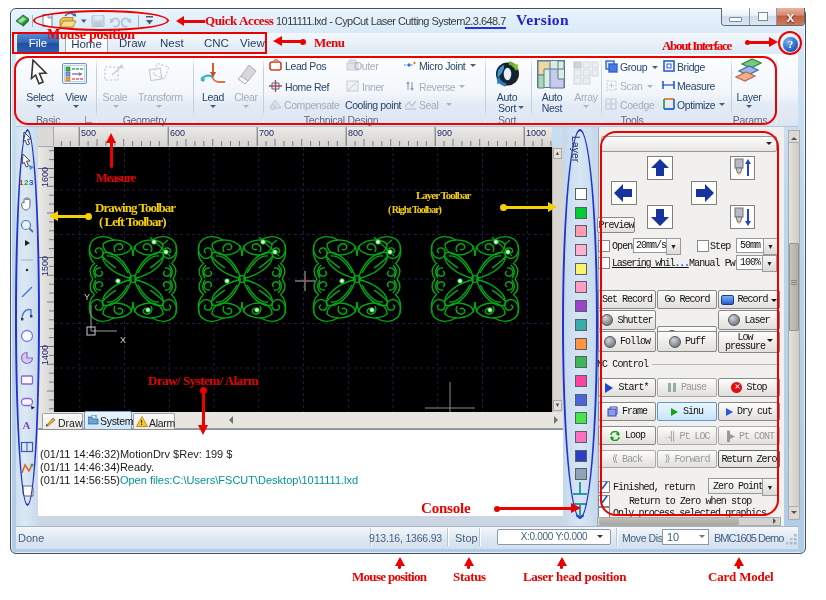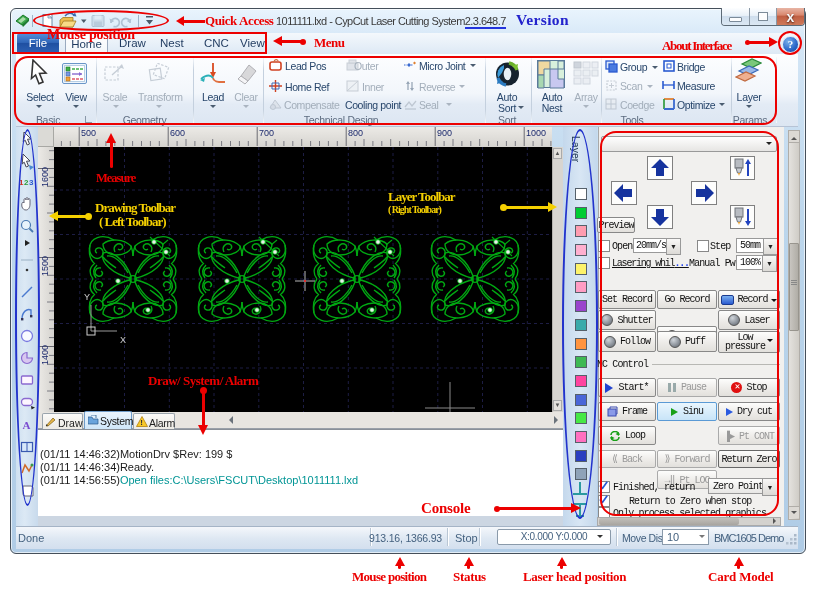--- a/index.html
+++ b/index.html
@@ -596,21 +596,21 @@
       <path d="M3,3 V1 L10,1 L10,8 L9,8" fill="none" stroke="#3a4ab0"></path>
     </svg>Frame</div>
 <div class="pbtn" style="left:657px;top:402px;width:58px;height:17px;background:linear-gradient(180deg,#eaf6fe,#c8e4f8);border-color:#5a9ad5;"><span style="width:0;height:0;border-left:7px solid #18a018;border-top:4.5px solid transparent;border-bottom:4.5px solid transparent;display:inline-block;margin-right:5px;"></span>Sinu</div>
 <div class="pbtn" style="left:718px;top:402px;width:60px;height:17px;"><span style="width:0;height:0;border-left:7px solid #2a5ae0;border-top:4.5px solid transparent;border-bottom:4.5px solid transparent;display:inline-block;margin-right:4px;"></span>Dry cut</div>
 
 <div class="pbtn" style="left:598px;top:426px;width:56px;height:17px;"><svg width="12" height="10" viewBox="0 0 12 10" style="margin-right:4px;">
       <path d="M2,4 A4,3.5 0 0 1 10,4 M10,6 A4,3.5 0 0 1 2,6" fill="none" stroke="#18a018" stroke-width="1.6"></path>
       <path d="M10,1 l0,4 -3.5,-2 z" fill="#18a018"></path>
       <path d="M2,9 l0,-4 3.5,2 z" fill="#18a018"></path>
     </svg>Loop</div>
-<div class="pbtn dis" style="left:657px;top:426px;width:58px;height:17px;margin-top:44px;">→‖ Pt LOC</div>
+<div class="pbtn dis" style="left:657px;top:426px;width:58px;height:17px;">→‖ Pt LOC</div>
 <div class="pbtn dis" style="left:718px;top:426px;width:60px;height:17px;">▐▶ Pt CONT</div>
 
 <div class="pbtn dis" style="left:598px;top:450px;width:56px;height:16px;">⟪ Back</div>
 <div class="pbtn dis" style="left:657px;top:450px;width:58px;height:16px;">⟫ Forward</div>
 <div class="pbtn" style="left:718px;top:450px;width:60px;height:16px;border-color:#666;">Return Zero</div>
 
 <div class="cb" style="left:598px;top:481px;background:#fff;"></div>
 <svg class="ab" style="left:598px;top:480px;" width="11" height="11" viewBox="0 0 12 12">
     <path d="M2,6 L5,9 L10,2" fill="none" stroke="#2a5ad0" stroke-width="1.9"></path>
   </svg>
@@ -694,21 +694,21 @@
 <div class="ab" style="left:106px;top:128px;width:0;height:0;border:5.5px solid transparent;border-bottom:10px solid #ec0000;"></div>
 <div class="ab" style="left:110px;top:137px;width:3px;height:31px;background:#ec0000;border-radius:0 0 2px 2px;"></div>
 <div class="ab ann" style="left:96px;top:171px;font-size:12.5px;letter-spacing:-1px;">Measure</div>
 
 <div class="ab yann" style="left:95px;top:200px;font-size:13px;letter-spacing:-1px;">Drawing Toolbar</div>
 <div class="ab yann" style="left:99px;top:214px;font-size:13px;letter-spacing:-1px;">( Left Toolbar)</div>
 <div class="ab" style="left:44px;top:211px;width:0;height:0;border:5px solid transparent;border-right:9px solid #f5d000;"></div>
 <div class="ab" style="left:53px;top:214.5px;width:34px;height:3px;background:#f5d000;"></div>
 <div class="ab" style="left:85px;top:212.5px;width:7px;height:7px;border-radius:50%;background:#f5d000;"></div>
 
-<div class="ab yann" style="left:388px;top:189px;font-size:13px;letter-spacing:-1px;">Layer Toolbar</div>
+<div class="ab yann" style="left:416px;top:189px;font-size:11px;letter-spacing:-1px;">Layer Toolbar</div>
 <div class="ab yann" style="left:388px;top:204px;font-size:10px;letter-spacing:-1px;">( Right Toolbar)</div>
 <div class="ab" style="left:500px;top:203.5px;width:7px;height:7px;border-radius:50%;background:#f5d000;"></div>
 <div class="ab" style="left:505px;top:205.5px;width:44px;height:3px;background:#f5d000;"></div>
 <div class="ab" style="left:548px;top:202px;width:0;height:0;border:5px solid transparent;border-left:9px solid #f5d000;"></div>
 
 <div class="ab" style="left:15px;top:129px;width:25px;height:377px;border:2.2px solid #2233cc;border-radius:50%;box-sizing:border-box;"></div>
 <div class="ab" style="left:562px;top:129px;width:36px;height:390px;border:2.2px solid #2233cc;border-radius:50%;box-sizing:border-box;"></div>
 
 <div class="ab ann" style="left:148px;top:373px;font-size:13px;letter-spacing:-0.5px;">Draw/ System/ Alarm</div>
 <div class="ab" style="left:199.5px;top:387px;width:7px;height:7px;border-radius:50%;background:#ec0000;"></div>

